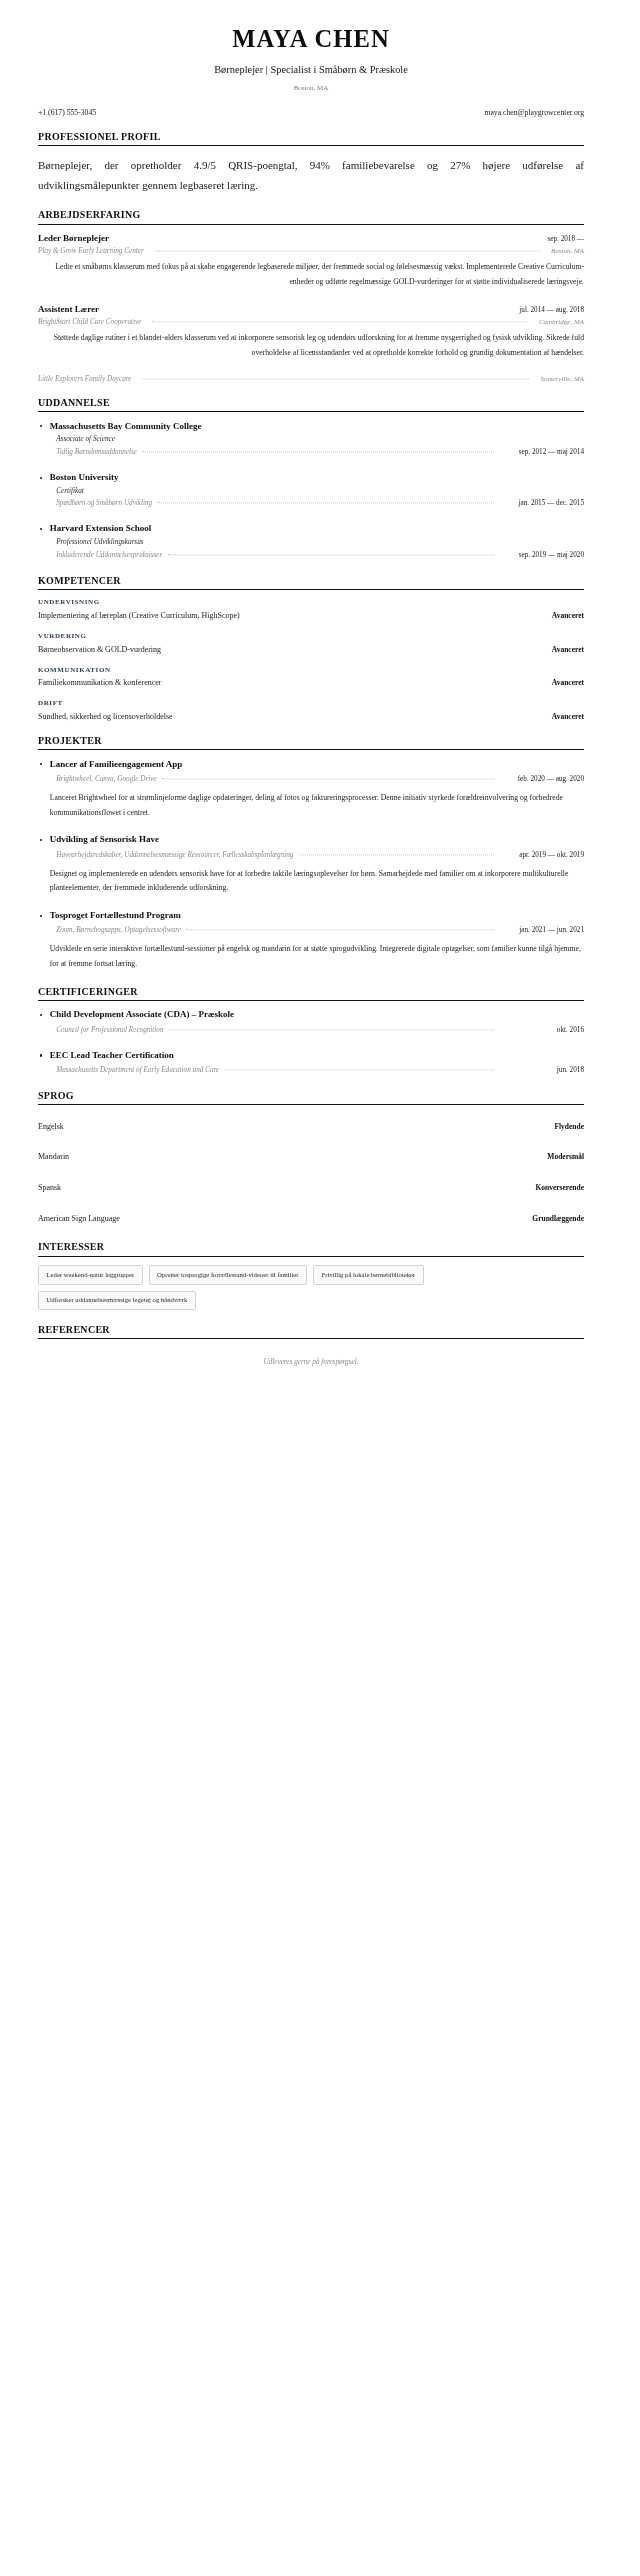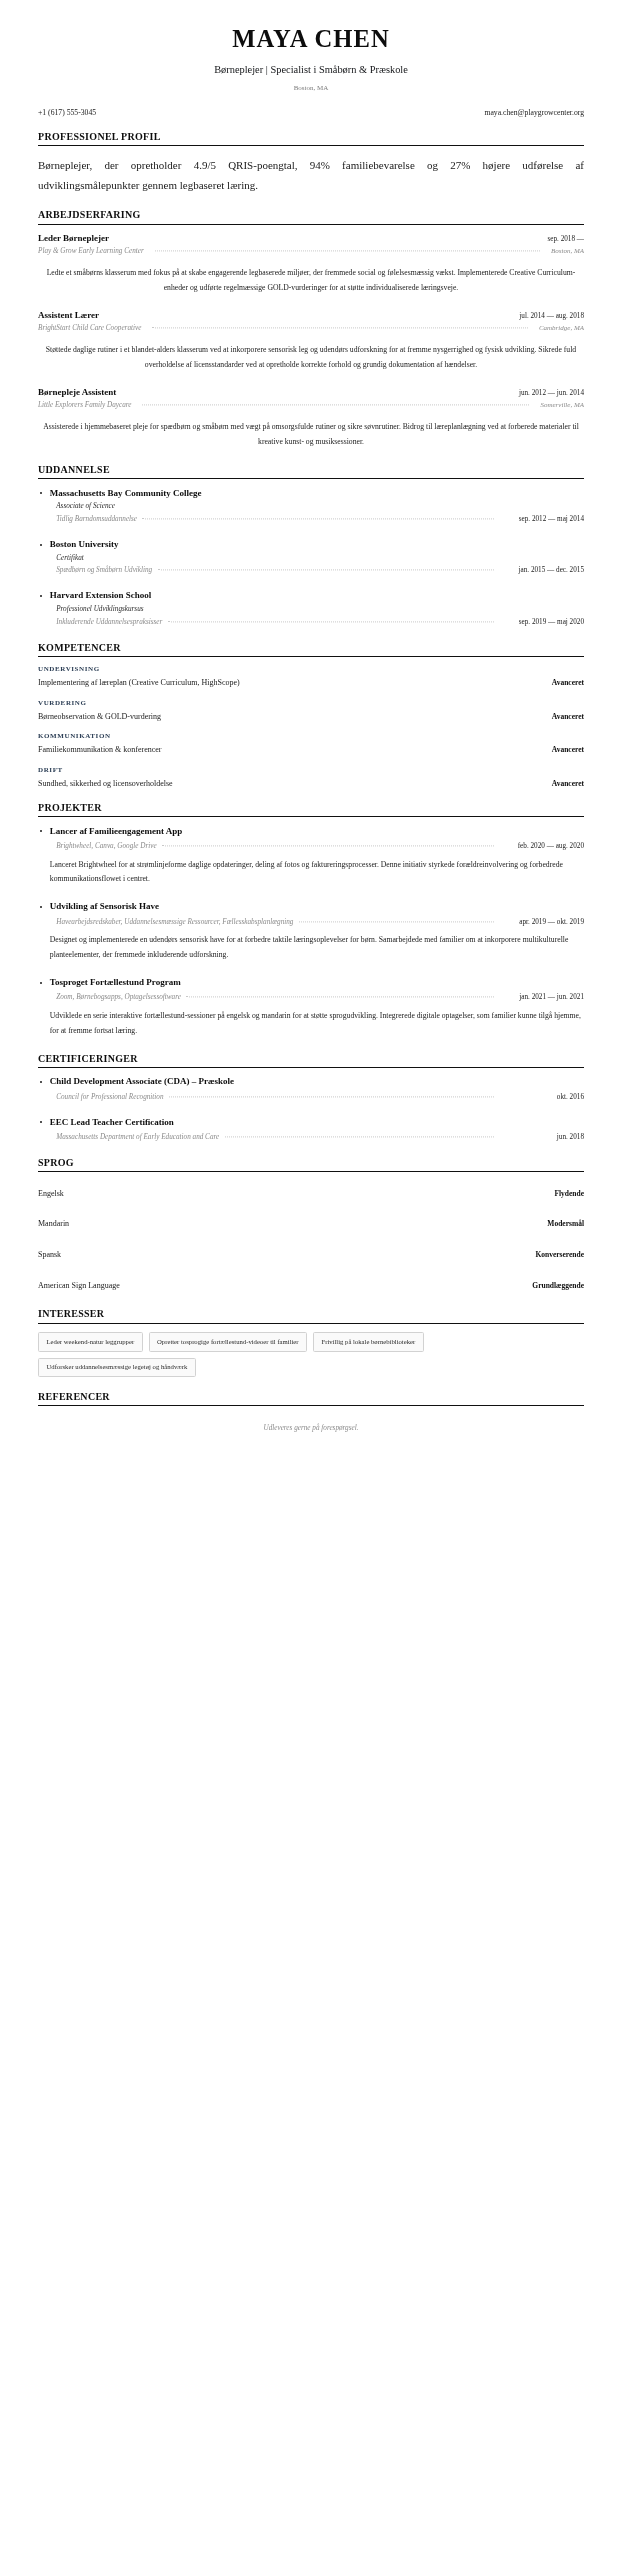--- a/index.html
+++ b/index.html
@@ -113,25 +113,25 @@
     min-width:10.7px;
   }
   .entry-loc{
     font-size:7px;
     font-style:italic;
     color:#8a8a8a;
     white-space:nowrap;
     text-align:right;
   }
   .entry-desc{
-    margin-top:11px;
+    margin-top:5px;
     font-size:7.7px;
     line-height:1.92;
     color:#1a1a1a;
-    text-align:center;
+    text-align:right;
   }
 
   
   .bentry{
     position:relative;
     padding-left:11.8px;
     margin-bottom:14px;
   }
   .bentry:last-child{margin-bottom:1.1px;}
   .bentry::before{
@@ -284,30 +284,25 @@
       </div>
       <div class="entry-sub">
         <span class="entry-org">BrightStart Child Care Cooperative</span>
         <span class="dotfill"></span>
         <span class="entry-loc">Cambridge, MA</span>
       </div>
       <div class="entry-desc">Støttede daglige rutiner i et blandet-alders klasserum ved at inkorporere sensorisk leg og udendørs udforskning for at fremme nysgerrighed og fysisk udvikling. Sikrede fuld overholdelse af licensstandarder ved at opretholde korrekte forhold og grundig dokumentation af hændelser.</div>
     </div>
 
     <div class="entry">
-      <div class="entry-top">
-        <span class="entry-title">Børnepleje Assistent</span>
-        <span class="entry-date">jun. 2012 — jun. 2014</span>
-      </div>
       <div class="entry-sub">
         <span class="entry-org">Little Explorers Family Daycare</span>
         <span class="dotfill"></span>
         <span class="entry-loc">Somerville, MA</span>
       </div>
-      <div class="entry-desc">Assisterede i hjemmebaseret pleje for spædbørn og småbørn med vægt på omsorgsfulde rutiner og sikre søvnrutiner. Bidrog til læreplanlægning ved at forberede materialer til kreative kunst- og musiksessioner.</div>
     </div>
   </div>
 
   <div class="section">
     <div class="sec-title">UDDANNELSE</div>
     <hr class="sec-rule">
 
     <div class="bentry">
       <div class="bentry-title">Massachusetts Bay Community College</div>
       <div class="bentry-degree">Associate of Science</div>

